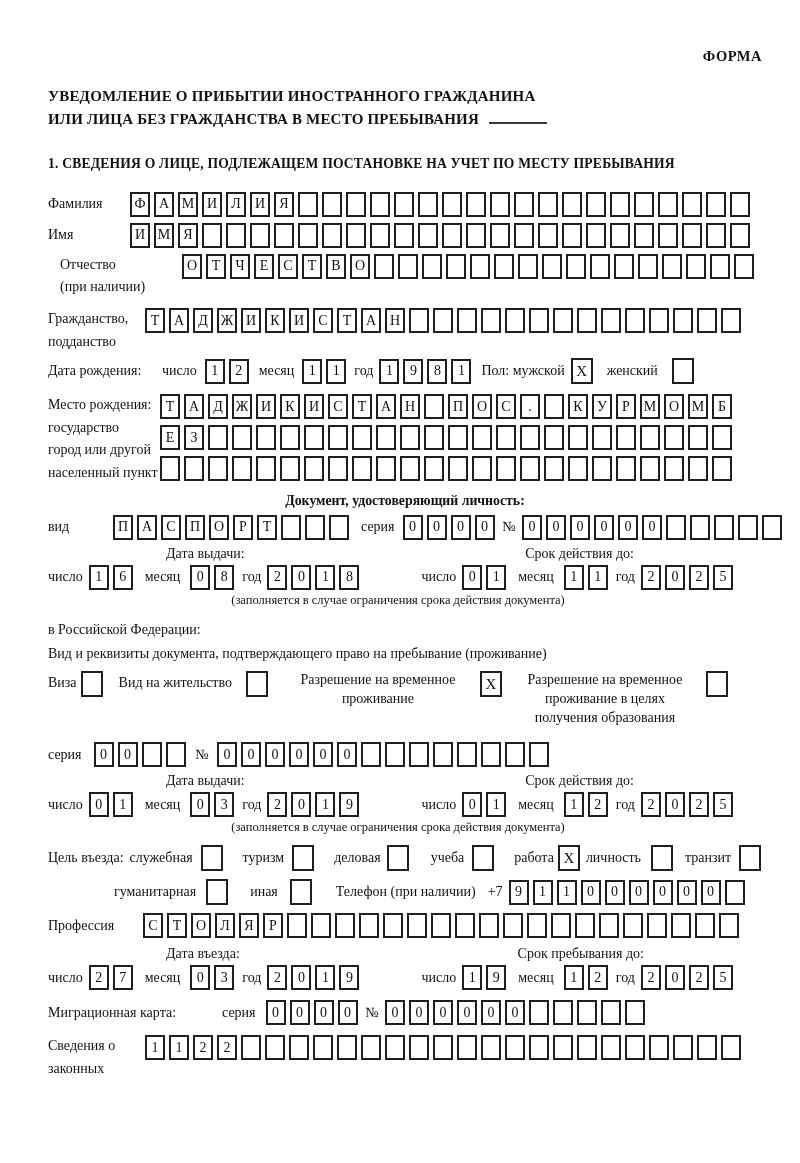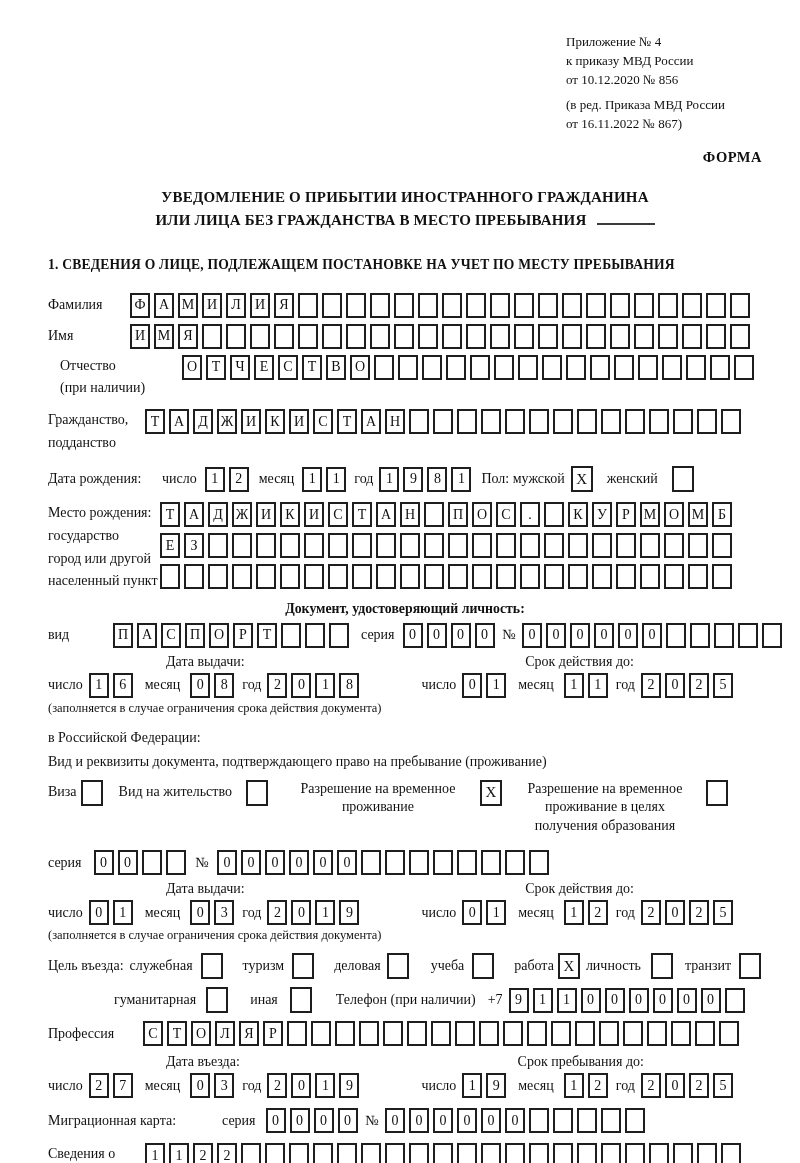--- a/index.html
+++ b/index.html
@@ -9,21 +9,21 @@
     font-family:"Liberation Serif", serif;
     color:#111; font-size:14px;
   }
   .page { padding:32px 38px 16px 48px; width:800px; }
 
   
   .req-block { margin-left:auto; width:196px; font-size:13px; line-height:1.48; }
   .req-block .sub { margin-top:5px; }
   .form-word { text-align:right; font-weight:bold; font-size:14.5px; margin-top:16px; letter-spacing:0.5px; }
 
-  .title { text-align:center; font-weight:bold; font-size:15px; line-height:1.55; margin-top:20px; letter-spacing:0.2px; }
+  .title { font-weight:bold; font-size:15px; line-height:1.55; margin-top:20px; letter-spacing:0.2px; }
   .title .uline { display:inline-block; width:58px; border-bottom:2px solid #3a3a3a; height:14px; margin-left:10px; }
 
   .sec-head { font-weight:bold; font-size:13.6px; margin-top:24px; letter-spacing:0.2px; }
 
   
   .cells { display:flex; gap:4px; flex:none; }
   .cell {
     width:20px; height:25px; flex:none;
     border:2px solid #1e1e1e; background:#fff;
     display:flex; align-items:center; justify-content:center;
@@ -35,46 +35,39 @@
     display:inline-flex; align-items:center; justify-content:center;
     font-size:15px;
   }
 
   .irow { display:flex; align-items:center; }
   .trow { display:flex; align-items:flex-start; }
   .lbl { flex:none; }
   .w { flex:none; }
 
   .mt6{margin-top:6px}.mt8{margin-top:8px}.mt10{margin-top:10px}
-  .mt12{margin-top:12px}.mt14{margin-top:14px}.mt20{margin-top:20px}
+  .mt12{margin-top:5px}.mt14{margin-top:14px}.mt20{margin-top:20px}
 
   .dhead { display:flex; font-size:14px; }
-  .note { font-size:12.5px; text-align:left; margin-top:3px; margin-right:14px; }
+  .note { font-size:12.5px; text-align:center; margin-top:3px; margin-right:14px; }
 
   .doc-head { text-align:center; font-weight:bold; font-size:13.8px; margin-top:8px; margin-bottom:6px; }
 
   .ml4{margin-left:4px}.ml6{margin-left:6px}.ml8{margin-left:8px}.ml10{margin-left:10px}
   .ml12{margin-left:12px}.ml14{margin-left:14px}.ml16{margin-left:16px}.ml20{margin-left:20px}
   .ml22{margin-left:22px}.ml24{margin-left:24px}
 
   .opt-2line { text-align:center; line-height:1.35; flex:none; }
   .vgap { display:flex; flex-direction:column; gap:6px; }
 </style>
 </head>
 <body>
 
 <div class="page">
 
-  <div class="req-block">
-    <div>Приложение № 4</div>
-    <div>к приказу МВД России</div>
-    <div>от 10.12.2020 № 856</div>
-    <div class="sub">(в ред. Приказа МВД России</div>
-    <div>от 16.11.2022 № 867)</div>
-  </div>
 
   <div class="form-word">ФОРМА</div>
 
   <div class="title">
     <div>УВЕДОМЛЕНИЕ О ПРИБЫТИИ ИНОСТРАННОГО ГРАЖДАНИНА</div>
     <div>
       <span>ИЛИ ЛИЦА БЕЗ ГРАЖДАНСТВА В МЕСТО ПРЕБЫВАНИЯ</span><span class="uline"></span>
     </div>
   </div>
 

